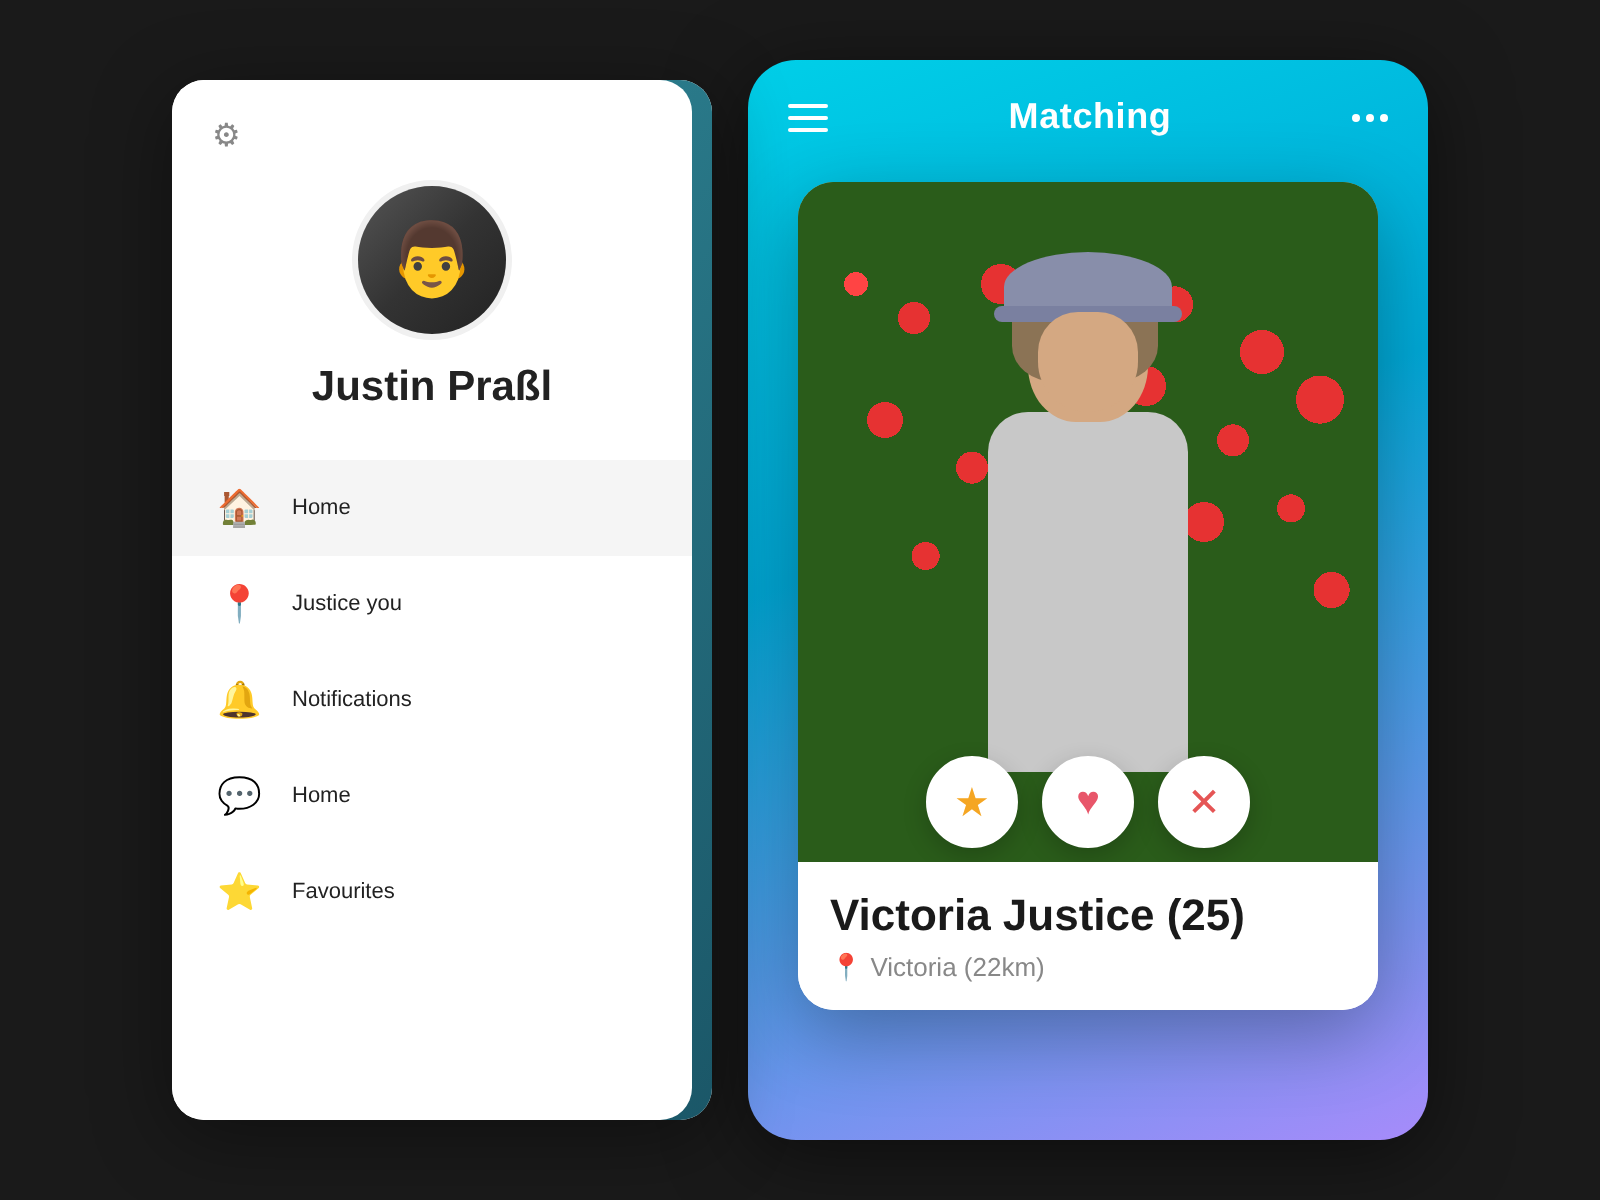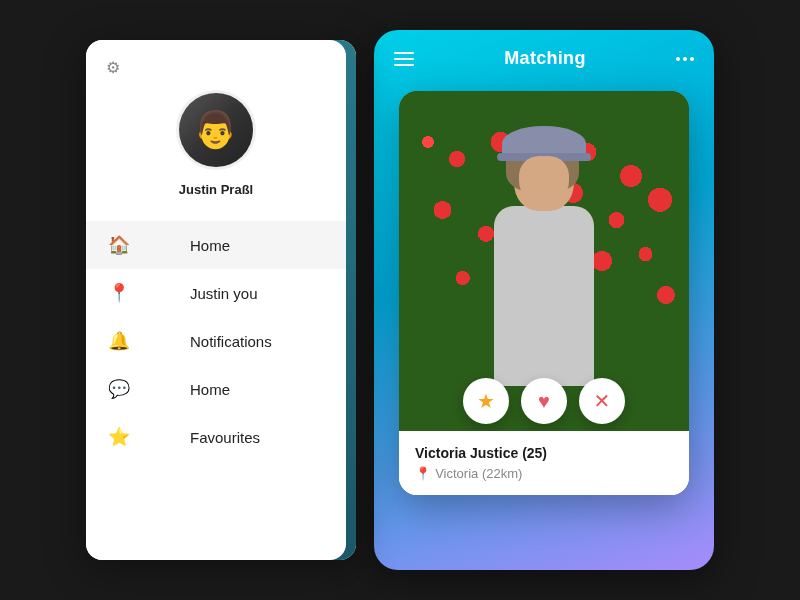--- a/index.html
+++ b/index.html
@@ -94,21 +94,21 @@
       align-items: center;
       justify-content: center;
     }
 
     .avatar-person {
       font-size: 36px;
     }
 
     .profile-name {
       margin-top: 12px;
-      font-size: 13px;
+      font-size: 21px;
       font-weight: 600;
       color: #222;
     }
 
     .nav-menu {
       flex: 1;
       padding: 0;
     }
 
     .nav-item {
@@ -130,24 +130,23 @@
       height: 20px;
       display: flex;
       align-items: center;
       justify-content: center;
       font-size: 18px;
       color: #333;
       flex-shrink: 0;
     }
 
     .nav-label {
-      font-size: 15px;
+      font-size: 11px;
       font-weight: 500;
       color: #222;
-      margin-left: 44px;
     }
 
     
     .main-panel {
       width: 340px;
       height: 540px;
       border-radius: 24px;
       overflow: hidden;
       box-shadow: 0 8px 40px rgba(0,0,0,0.5);
       display: flex;
@@ -364,21 +363,21 @@
       background: #fff;
       color: #e55555;
     }
 
     .card-info {
       padding: 14px 16px 14px;
       background: #fff;
     }
 
     .card-name {
-      font-size: 14px;
+      font-size: 22px;
       font-weight: 700;
       color: #1a1a1a;
     }
 
     .card-location {
       display: flex;
       align-items: center;
       gap: 4px;
       margin-top: 5px;
       font-size: 13px;
@@ -412,21 +411,21 @@
         <span class="profile-name">Justin Praßl</span>
       </div>
 
       <nav class="nav-menu">
         <div class="nav-item active">
           <span class="nav-icon">🏠</span>
           <span class="nav-label">Home</span>
         </div>
         <div class="nav-item">
           <span class="nav-icon">📍</span>
-          <span class="nav-label">Justin you</span>
+          <span class="nav-label">Justice you</span>
         </div>
         <div class="nav-item">
           <span class="nav-icon">🔔</span>
           <span class="nav-label">Notifications</span>
         </div>
         <div class="nav-item">
           <span class="nav-icon">💬</span>
           <span class="nav-label">Home</span>
         </div>
         <div class="nav-item">

